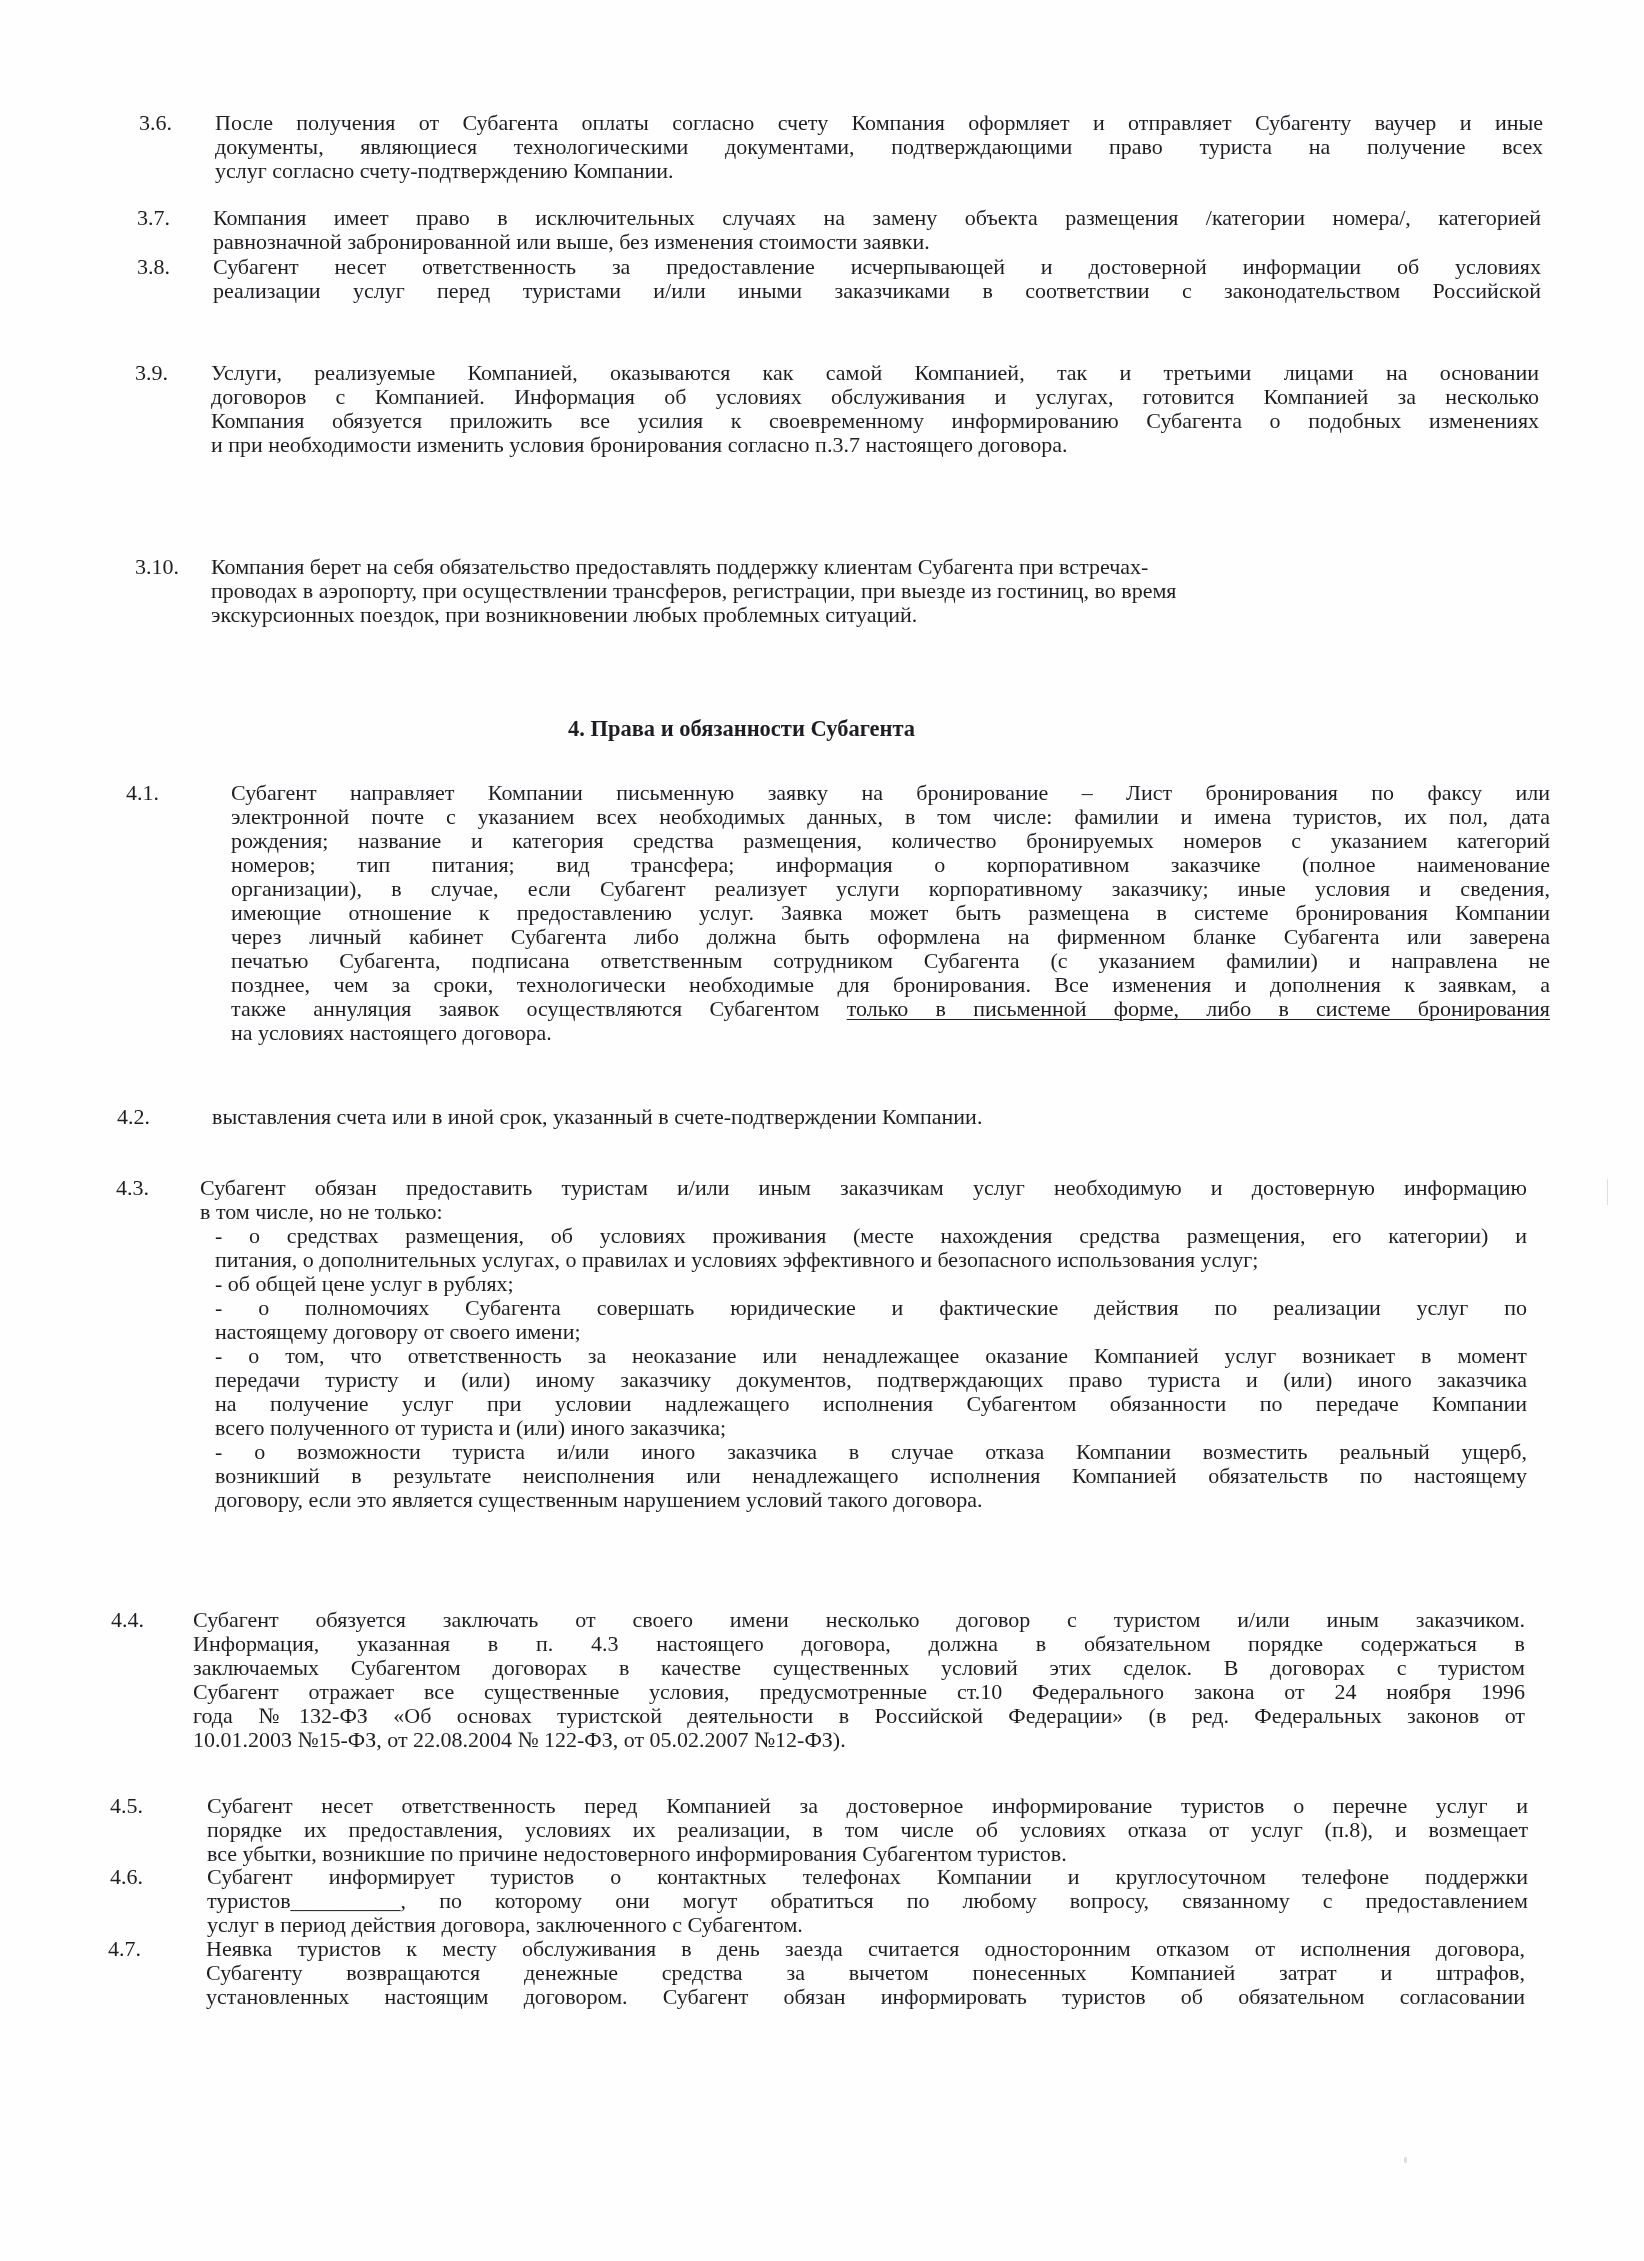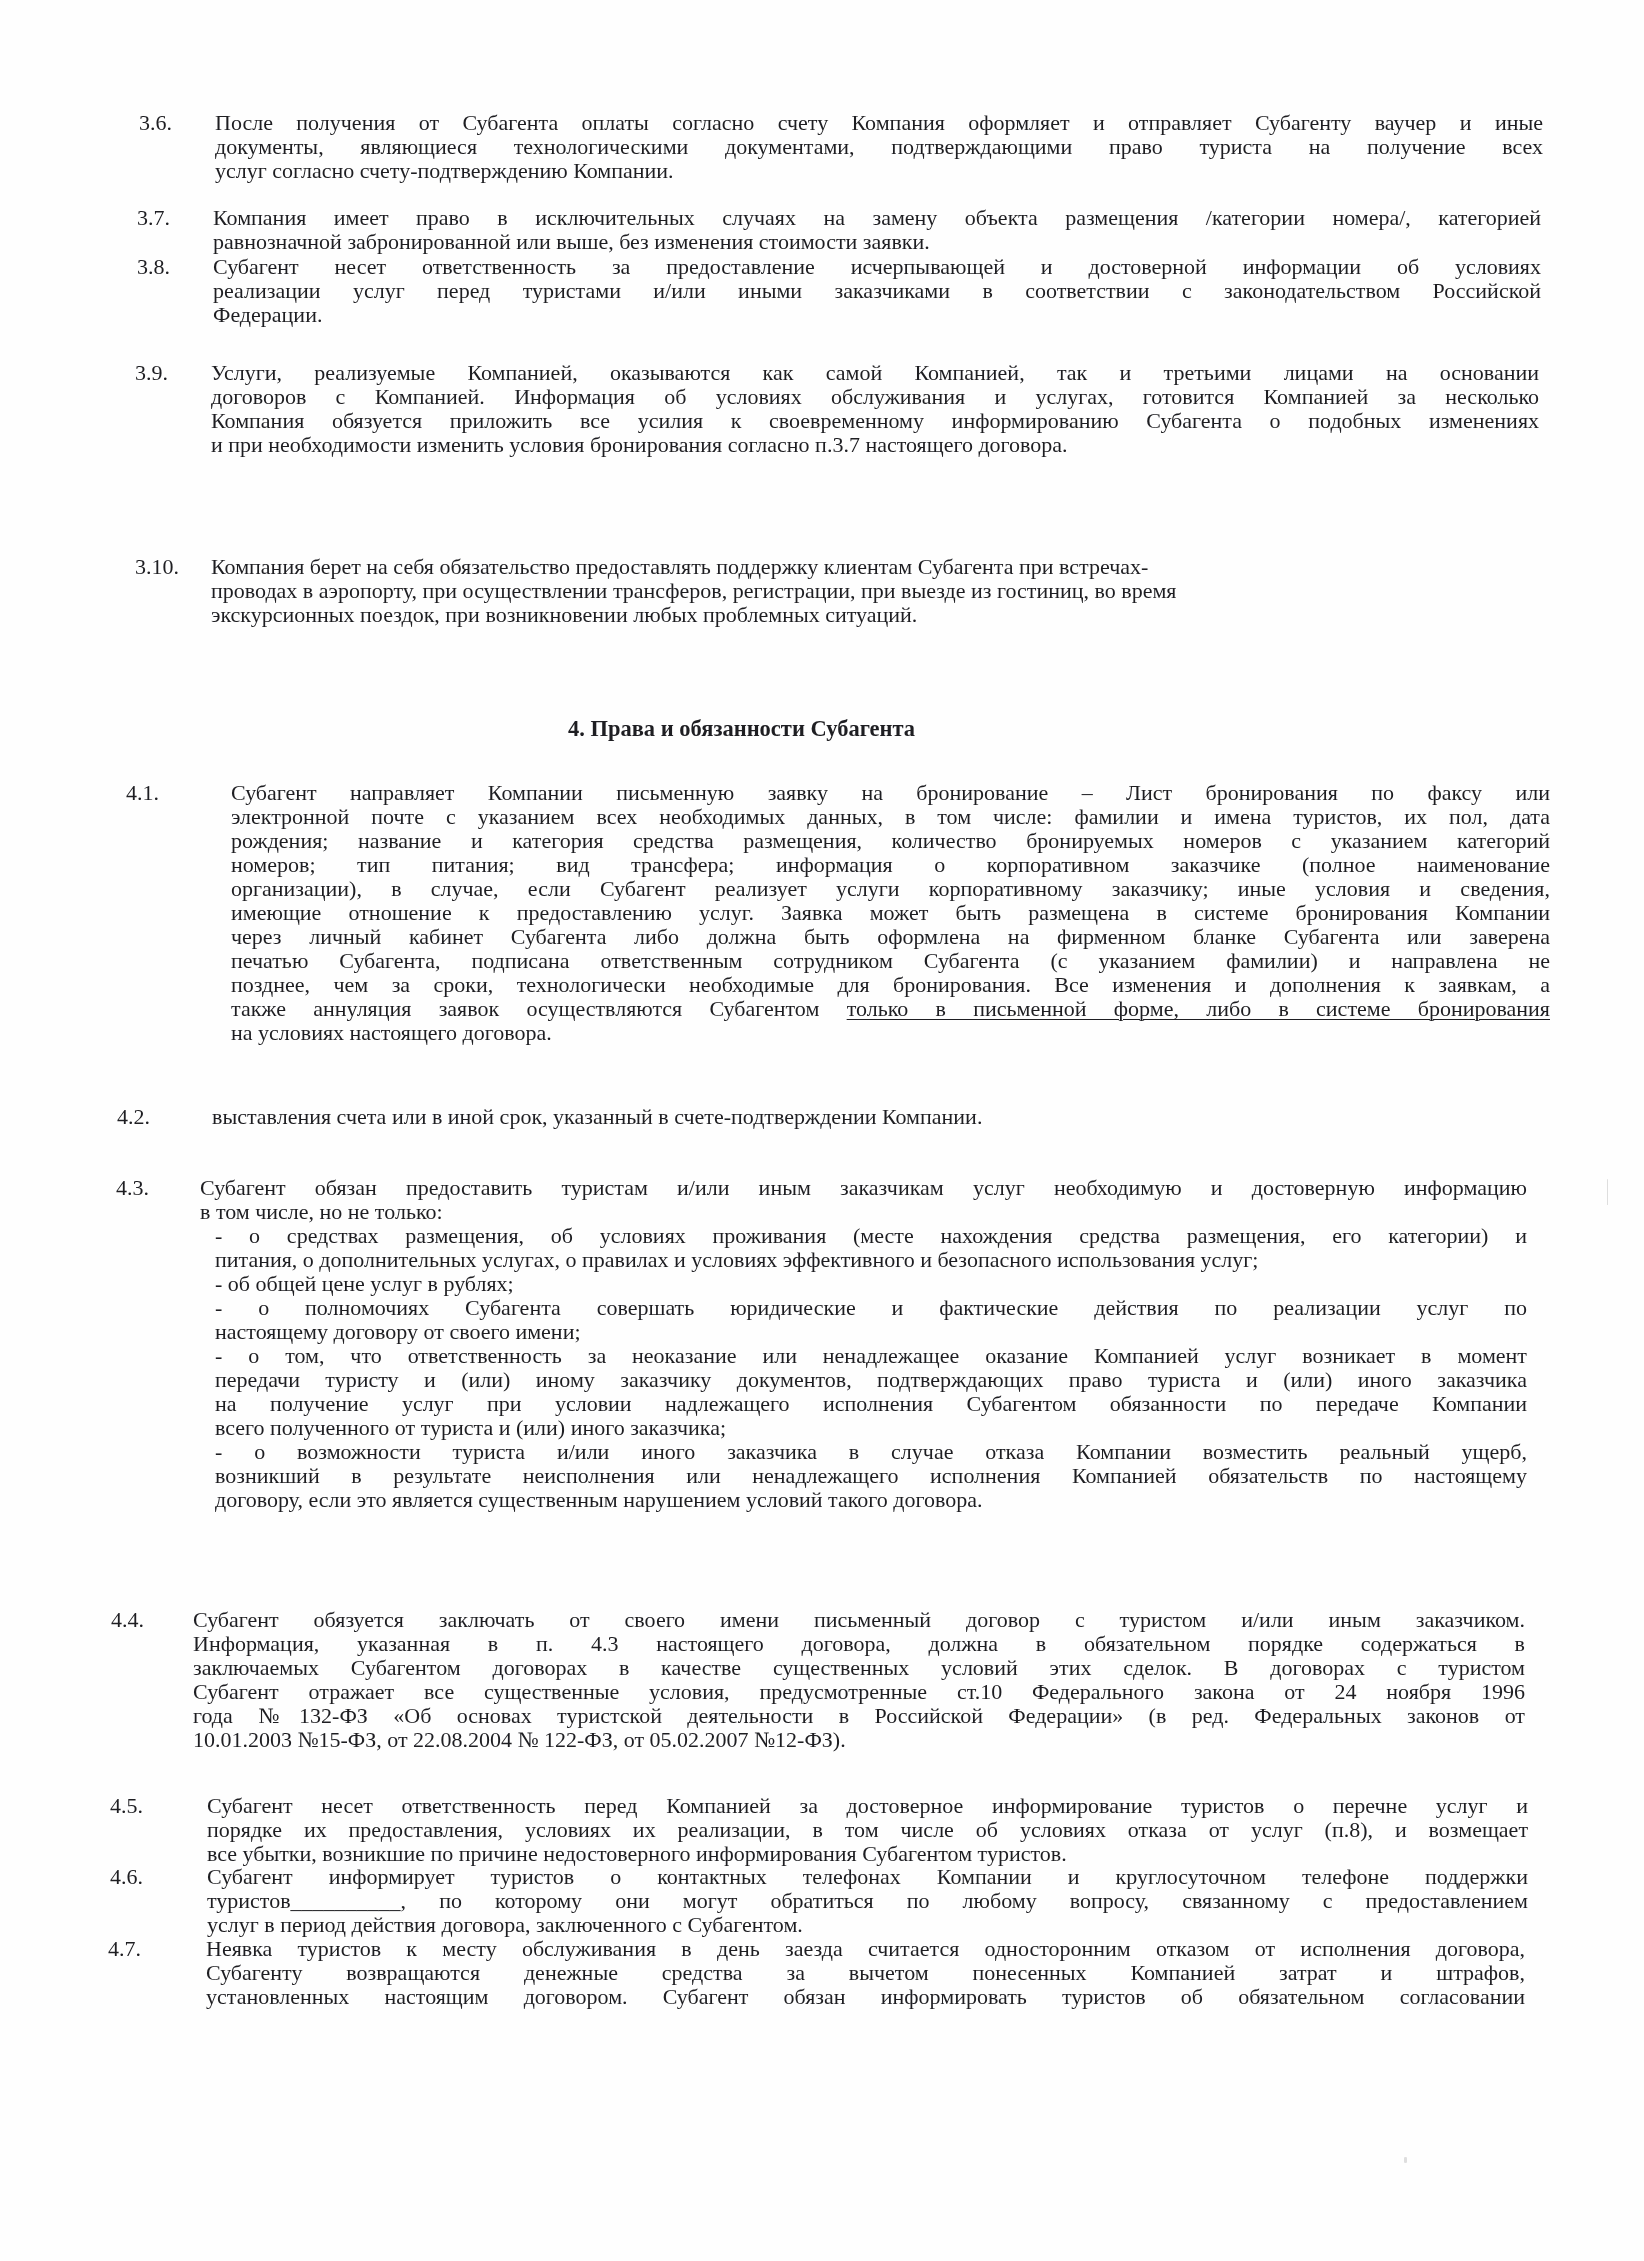--- a/index.html
+++ b/index.html
@@ -49,21 +49,20 @@
       <span class="ln">Компания имеет право в исключительных случаях на замену объекта размещения /категории номера/, категорией</span>
       <span class="ln last">равнозначной забронированной или выше, без изменения стоимости заявки.</span>
     </div>
   </div>
 
   <div class="item" style="left:137px; top:255px;">
     <span class="num">3.8.</span>
     <div class="body" style="left:76px; width:1328px;">
       <span class="ln">Субагент несет ответственность за предоставление исчерпывающей и достоверной информации об условиях</span>
       <span class="ln">реализации услуг перед туристами и/или иными заказчиками в соответствии с законодательством Российской</span>
-      <span class="ln last">Федерации.</span>
     </div>
   </div>
 
   <div class="item" style="left:135px; top:361px;">
     <span class="num">3.9.</span>
     <div class="body" style="left:76px; width:1328px;">
       <span class="ln"> Услуги, реализуемые Компанией, оказываются как самой Компанией, так и третьими лицами на основании</span>
       <span class="ln">договоров с Компанией. Информация об условиях обслуживания и услугах, готовится Компанией за несколько</span>
       <span class="ln">Компания обязуется приложить все усилия к своевременному информированию Субагента о подобных изменениях</span>
       <span class="ln last">и при необходимости изменить условия бронирования согласно п.3.7 настоящего договора.</span>
@@ -133,21 +132,21 @@
         <span class="ln">- о возможности туриста и/или иного заказчика в случае отказа Компании возместить реальный ущерб,</span>
         <span class="ln">возникший в результате неисполнения или ненадлежащего исполнения Компанией обязательств по настоящему</span>
         <span class="ln last">договору, если это является существенным нарушением условий такого договора.</span>
       </div>
     </div>
   </div>
 
   <div class="item" style="left:111px; top:1608px;">
     <span class="num">4.4.</span>
     <div class="body" style="left:82px; width:1332px;">
-      <span class="ln">Субагент обязуется заключать от своего имени письменный договор с туристом и/или иным заказчиком.</span>
+      <span class="ln">Субагент обязуется заключать от своего имени несколько договор с туристом и/или иным заказчиком.</span>
       <span class="ln">Информация, указанная в п. 4.3 настоящего договора, должна в обязательном порядке содержаться в</span>
       <span class="ln">заключаемых Субагентом договорах в качестве существенных условий этих сделок. В договорах с туристом</span>
       <span class="ln">Субагент отражает все существенные условия, предусмотренные ст.10 Федерального закона от 24 ноября 1996</span>
       <span class="ln">года №132-ФЗ «Об основах туристской деятельности в Российской Федерации» (в ред. Федеральных законов от</span>
       <span class="ln last">10.01.2003 №15-ФЗ, от 22.08.2004 № 122-ФЗ, от 05.02.2007 №12-ФЗ).</span>
     </div>
   </div>
 
   <div class="item" style="left:110px; top:1794px;">
     <span class="num">4.5.</span>

